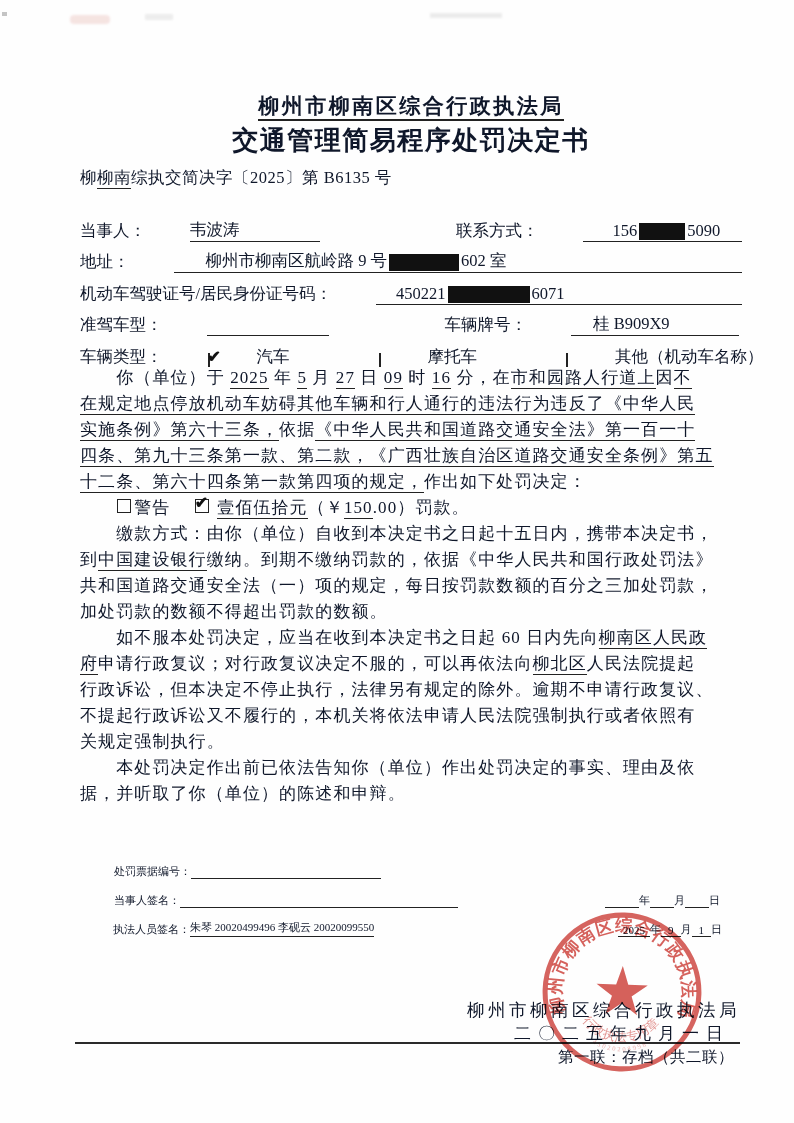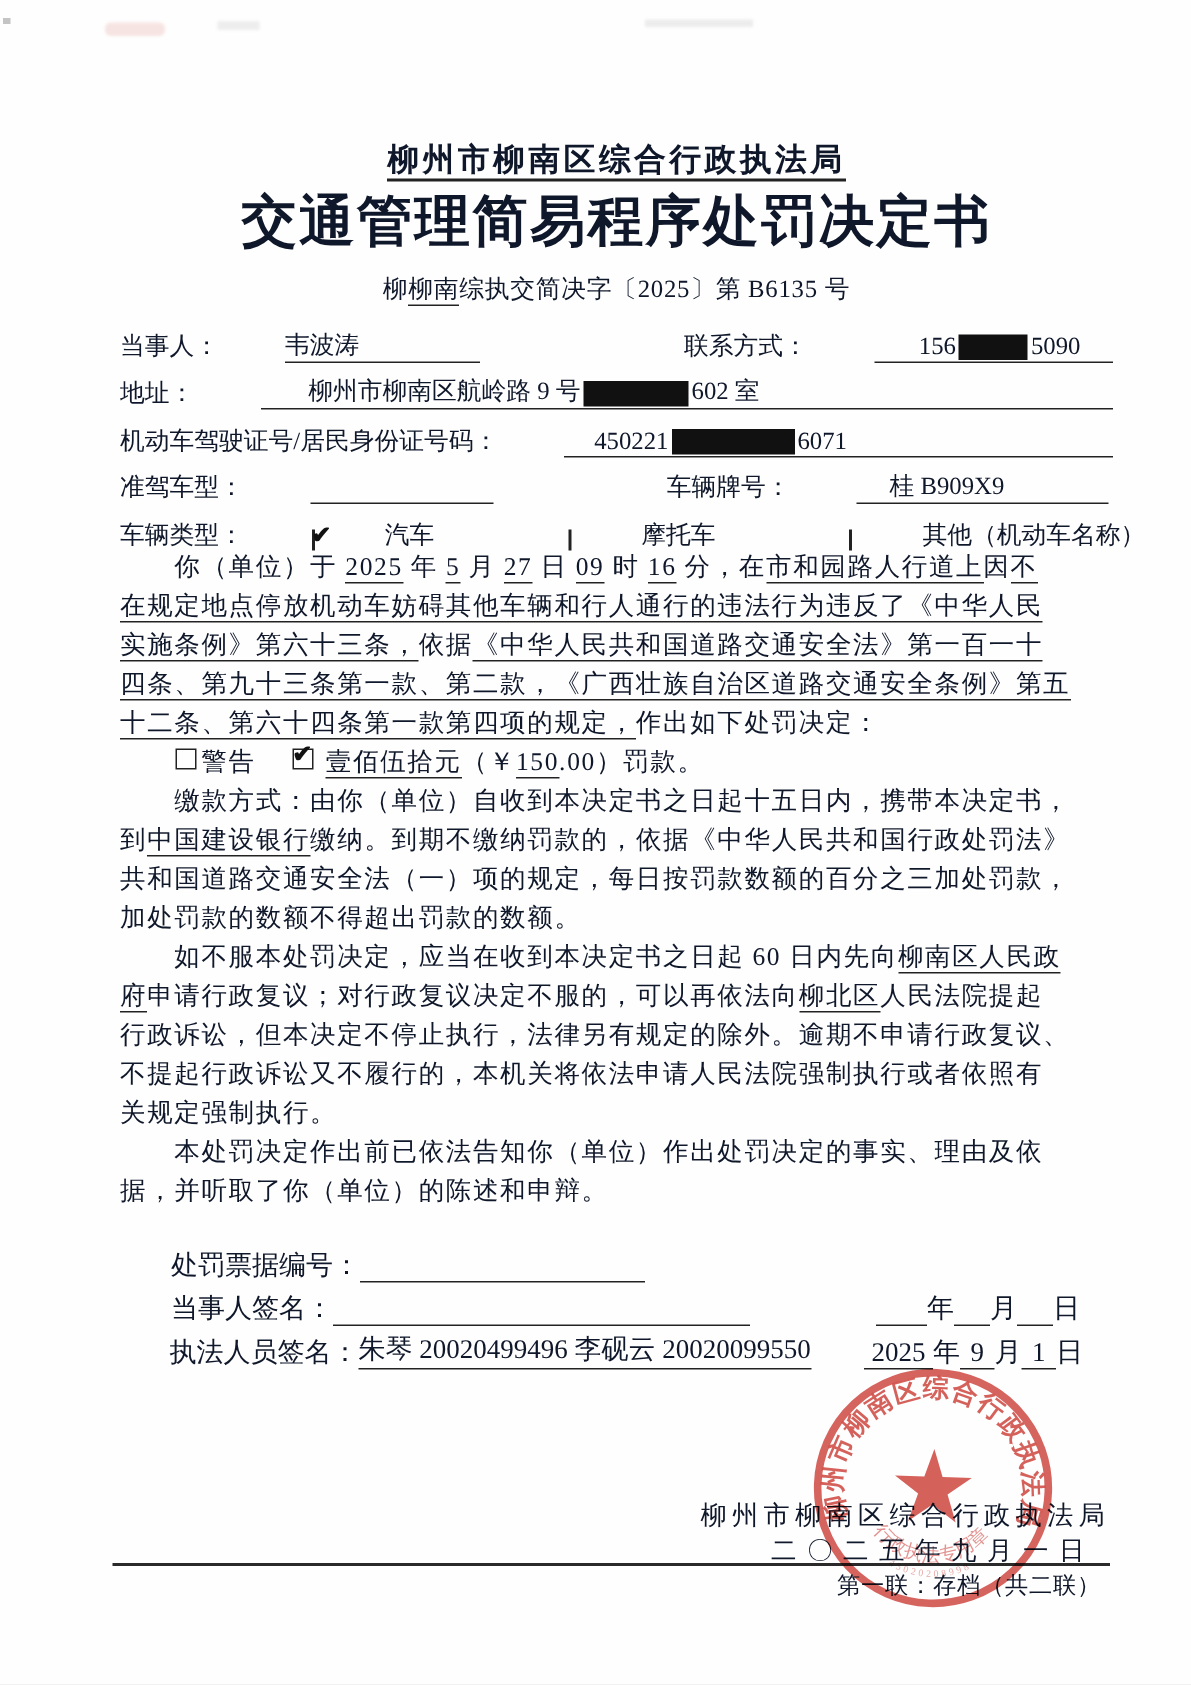--- a/index.html
+++ b/index.html
@@ -8,39 +8,39 @@
   
   .art{position:absolute;pointer-events:none;}
   .art1{left:70px;top:15px;width:40px;height:9px;background:#e3a9a2;opacity:.30;border-radius:4px;filter:blur(1px);}
   .art2{left:145px;top:14px;width:28px;height:6px;background:#cfcfcf;opacity:.35;filter:blur(1px);}
   .art3{left:430px;top:13px;width:72px;height:5px;background:#d6d6d6;opacity:.45;filter:blur(1px);}
   .art4{left:2px;top:12px;width:5px;height:4px;background:#8a8a8a;opacity:.5;}
 
   .header{position:absolute;left:80px;top:92px;width:662px;text-align:center;}
   .org-name{font-size:21px;font-weight:bold;letter-spacing:2.5px;}
   .org-name span{border-bottom:2px solid #222;padding-bottom:1px;}
-  .doc-title{font-size:37px;font-weight:bold;letter-spacing:1.5px;margin-top:3px;}
-  .doc-no{font-size:16.5px;text-align:center;margin-top:9px;letter-spacing:.5px;}
+  .doc-title{font-size:26px;font-weight:bold;letter-spacing:1.5px;margin-top:3px;}
+  .doc-no{font-size:16.5px;text-align:left;margin-top:9px;letter-spacing:.5px;}
 
   .fields{position:absolute;left:80px;top:212px;width:662px;font-size:16.5px;}
   .frow{display:flex;align-items:flex-end;height:31.5px;white-space:nowrap;padding-bottom:2px;box-sizing:border-box;gap:44px;}
   .lbl{flex:0 0 auto;}
   .fl{border-bottom:1.4px solid #222;display:flex;align-items:flex-end;}
   .grow{flex:1 1 auto;}
   .redact{display:inline-block;background:#111;height:17px;align-self:flex-end;margin:0 2px 1px 2px;}
 
   .cb{display:inline-block;width:14px;height:14px;border:1.7px solid #222;position:relative;
       vertical-align:-1px;margin:0 3px 1px 1px;box-sizing:border-box;}
   .cb.checked::after{content:"✔";position:absolute;left:-1px;top:-7px;font-size:16px;font-weight:bold;color:#111;}
 
   .body-text{position:absolute;left:80px;top:366px;width:668px;font-size:17px;letter-spacing:1.1px;}
   .line{height:26px;white-space:nowrap;overflow:visible;}
   .u{border-bottom:1.4px solid #222;padding-bottom:1px;}
 
-  .sigrows{position:absolute;left:80px;top:826px;width:662px;font-size:18px;}
+  .sigrows{position:absolute;left:80px;top:850px;width:662px;font-size:11px;}
   .srow{display:flex;align-items:flex-end;height:29px;white-space:nowrap;padding-left:34px;box-sizing:border-box;}
   .blank{display:inline-block;border-bottom:1.4px solid #222;height:17px;}
   .spacer{flex:1 1 auto;}
 
   .closing-org{position:absolute;left:467px;top:998px;font-size:17.5px;letter-spacing:3.5px;white-space:nowrap;}
   .closing-date{position:absolute;left:514px;top:1022px;font-size:17px;letter-spacing:7px;white-space:nowrap;}
   .rule{position:absolute;left:75px;top:1042px;width:665px;border-top:2.2px solid #2a2a2a;}
   .copy-note{position:absolute;left:558px;top:1047px;font-size:15.5px;letter-spacing:.5px;white-space:nowrap;}
 
   .stamp{position:absolute;left:536px;top:906px;width:172px;height:172px;

